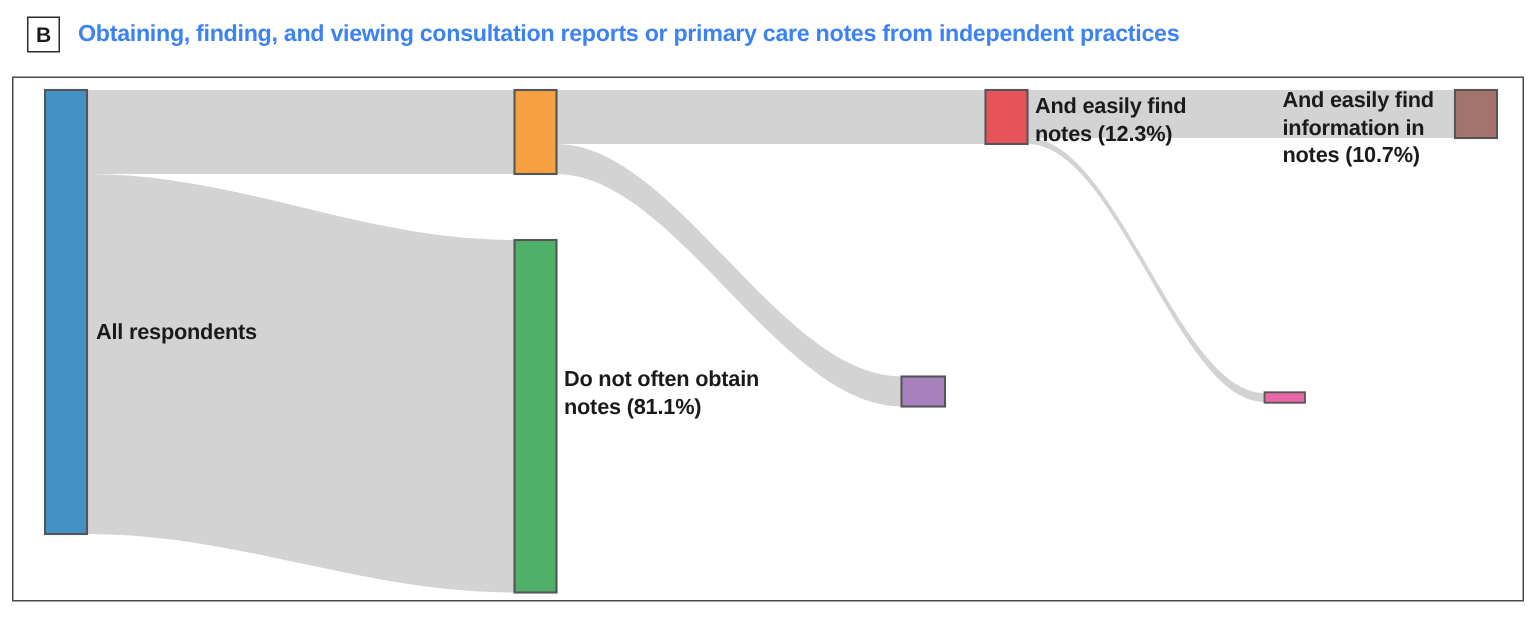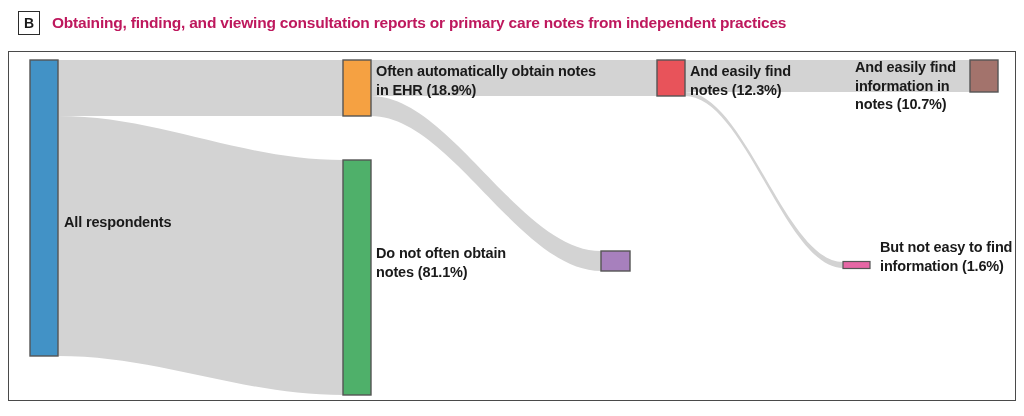--- a/index.html
+++ b/index.html
@@ -12,21 +12,21 @@
 
   
   .header{position:absolute;left:0;top:0;width:1024px;height:46px;
           display:flex;align-items:center;}
   .panel-tag{
     margin-left:18px;width:22px;height:24px;border:1.6px solid #2b2b2b;
     display:flex;align-items:center;justify-content:center;
     font-size:14px;font-weight:bold;color:#1a1a1a;box-sizing:border-box;
   }
   .header-title{margin-left:12px;font-size:15.5px;font-weight:bold;
-                letter-spacing:-0.2px;color:#be185d;white-space:nowrap;}
+                letter-spacing:-0.2px;color:#3b82f6;white-space:nowrap;}
 
   
   .fig-frame{position:absolute;left:8px;top:51px;width:1008px;height:350px;
              border:1.5px solid #4a4a4a;box-sizing:border-box;background:#fff;}
 
   
   #sankey{position:absolute;left:0;top:0;width:1024px;height:416px;
           pointer-events:none;}
 
   
@@ -84,30 +84,26 @@
       <rect x="601" y="251" width="29" height="20" fill="#a780bd" stroke="#555555" stroke-width="1.4"></rect>
 
       <rect x="970" y="60" width="28" height="32" fill="#a3736c" stroke="#555555" stroke-width="1.4"></rect>
 
       <rect x="843" y="261.5" width="27" height="7" fill="#e667a5" stroke="#555555" stroke-width="1.2"></rect>
     </g>
   </svg>
 
   <div class="lbl lbl-allresp">All respondents</div>
 
-  <div class="lbl lbl-orange">Often automatically obtain notes
-in EHR (18.9%)</div>
 
   <div class="lbl lbl-green">Do not often obtain
 notes (81.1%)</div>
 
   <div class="lbl lbl-red">And easily find
 notes (12.3%)</div>
 
 
   <div class="lbl lbl-brown">And easily find
 information in
 notes (10.7%)</div>
 
-  <div class="lbl lbl-pink">But not easy to find
-information (1.6%)</div>
 
 </div>
 
 </body></html>

